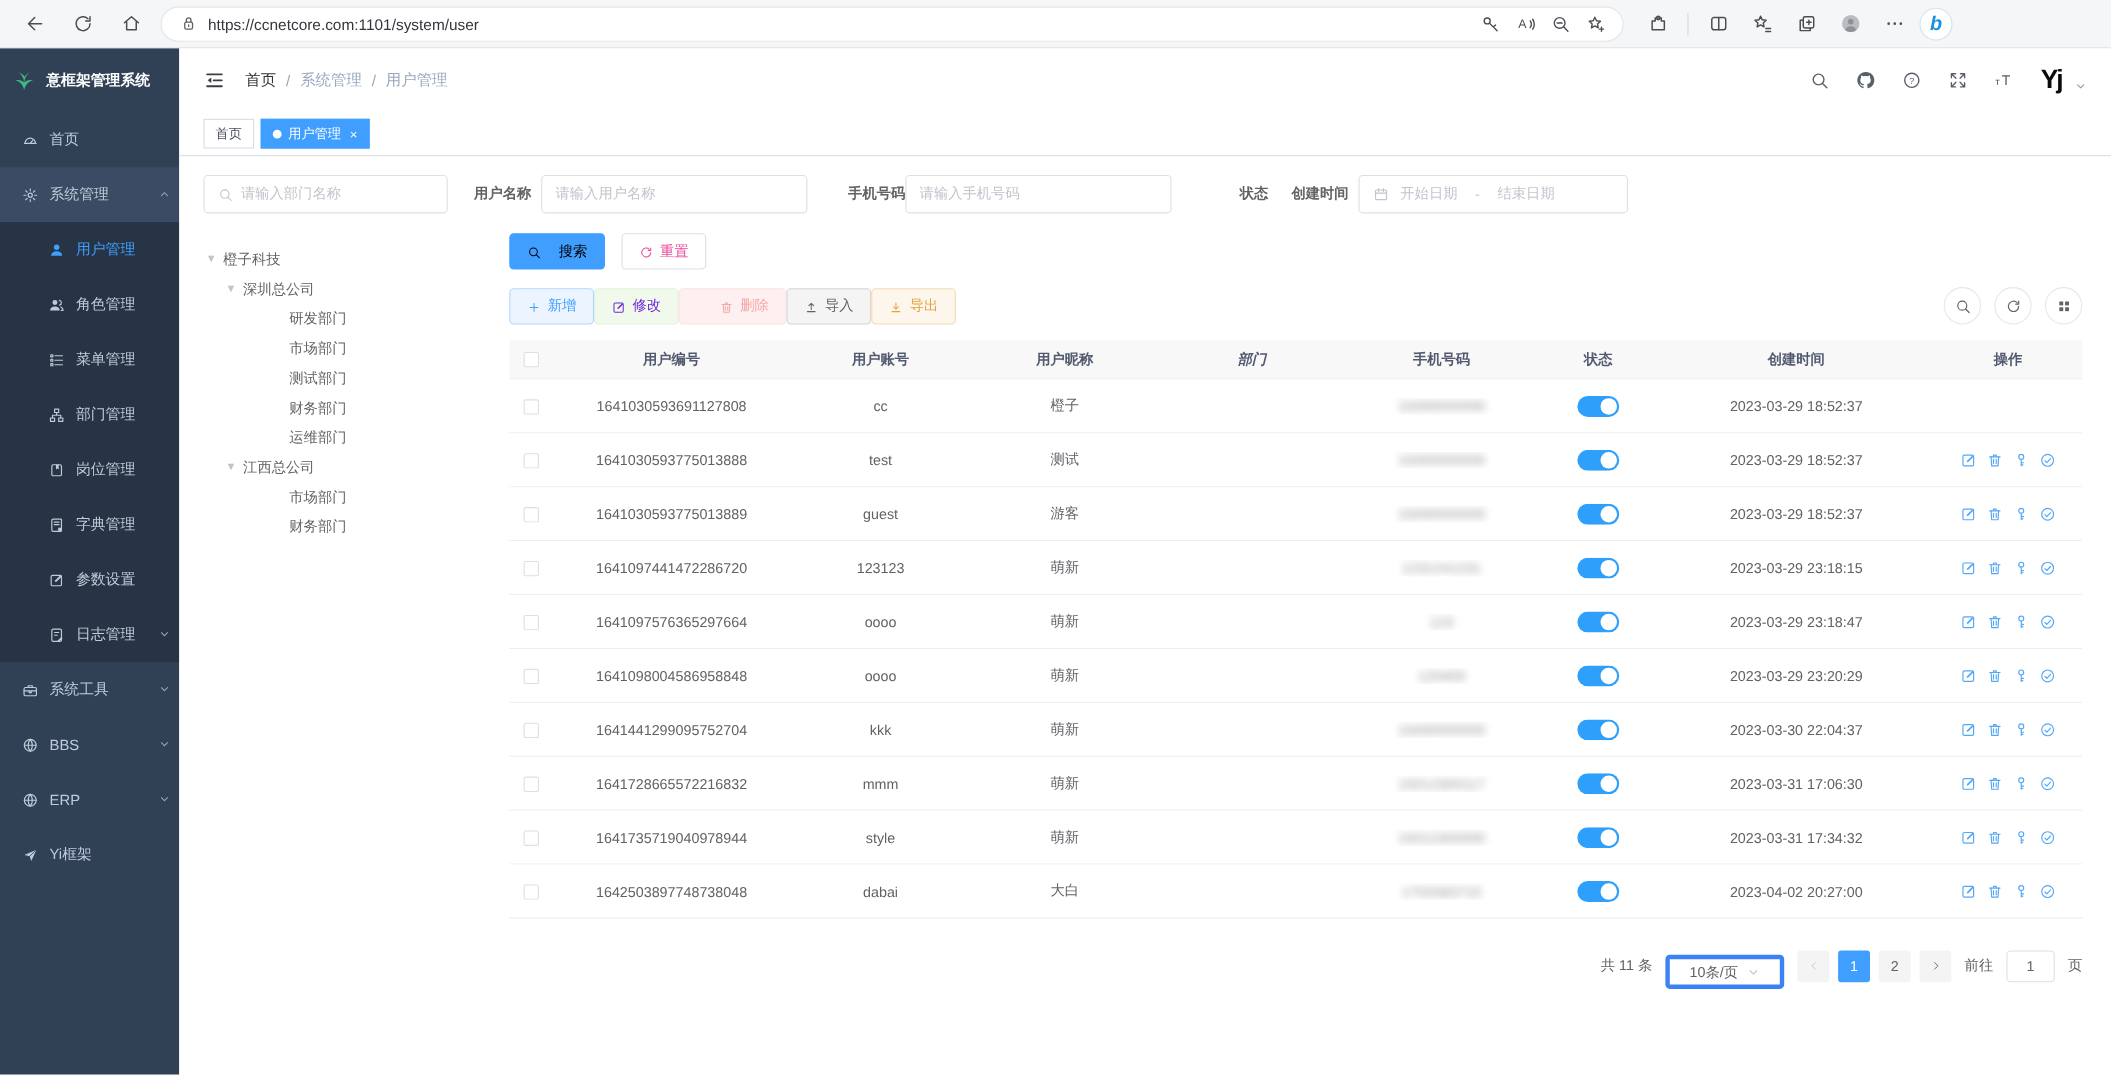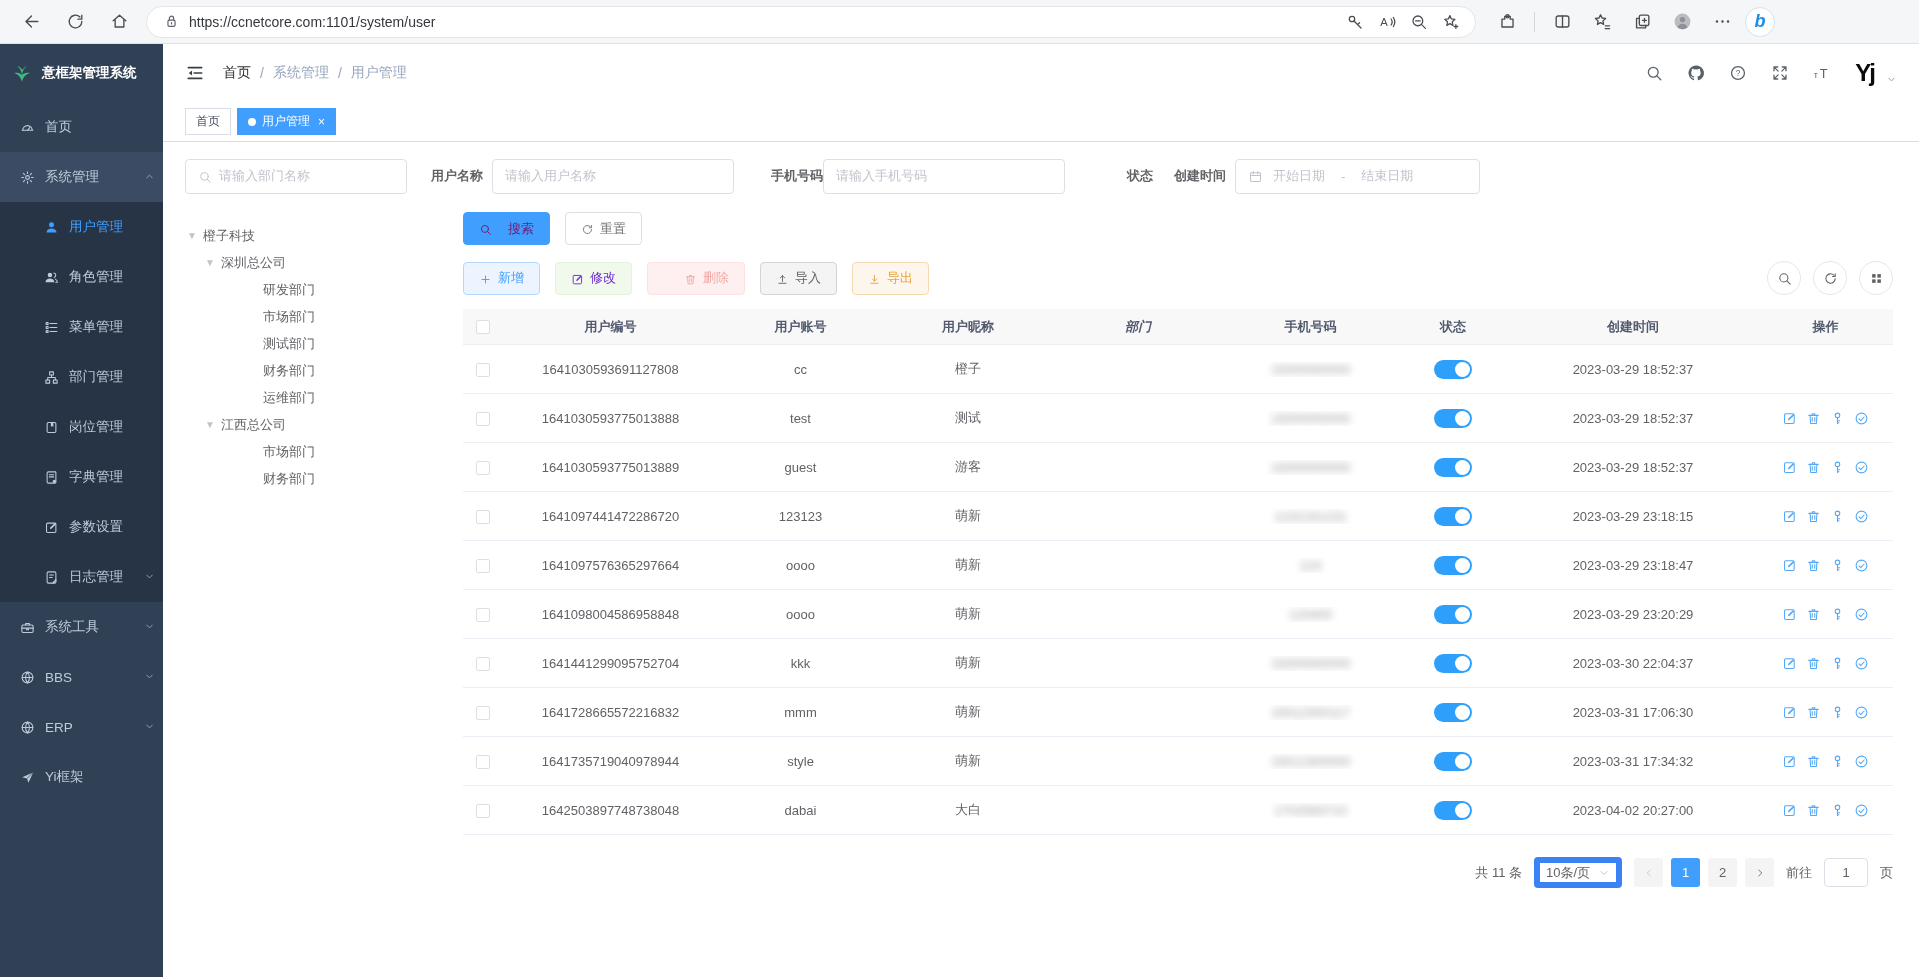--- a/index.html
+++ b/index.html
@@ -77,23 +77,23 @@
   .tree-node { height:27px; display:flex; align-items:center; gap:6px; font-size:13px;
     color:#606266; cursor:pointer; }
   .tree-caret { color:#c0c4cc; font-size:10px; width:10px; }
   .lv0 { padding-left:2px; } .lv1 { padding-left:20px; } .lv2 { padding-left:62px; }
 
   .table-col { flex:1; min-width:0; }
   .btn-row { display:flex; align-items:center; gap:15px; }
   .btn { height:33px; display:inline-flex; align-items:center; gap:6px; padding:0 15px;
     border-radius:4px; font-size:13px; cursor:pointer; border:1px solid transparent; }
   .btn .ic { width:13px; height:13px; }
-  .btn-primary { background:#409EFF; border-color:#409EFF; color:#701a75;gap:16px; }
-  .btn-plain { background:#fff; border-color:#dcdfe6; color:#737373; }
-  .actions-row { display:flex; align-items:center; gap:15px; margin-top:16px; }
+  .btn-primary { background:#409EFF; border-color:#409EFF; color:#000000;gap:16px; }
+  .btn-plain { background:#fff; border-color:#dcdfe6; color:#ec4899; }
+  .actions-row { display:flex; align-items:center; margin-top:16px; }
   .btn-add { background:#ecf5ff; border-color:#b3d8ff; color:#409EFF; }
   .btn-edit { background:#f0f9eb; border-color:#e1f3d8; color:#6d28d9; }
   .btn-del { background:#fef0f0; border-color:#fde2e2; color:#f4a7a7;padding-left:36px; }
   .btn-imp { background:#f4f4f5; border-color:#d3d4d6; color:#606266; }
   .btn-exp { background:#fdf6ec; border-color:#f5dab1; color:#e6a23c; }
   .round-group { margin-left:auto; display:flex; align-items:center; gap:12px; }
   .round-btn { width:34px; height:34px; border-radius:50%; border:1px solid #e4e7f0; background:#fff;
     display:flex; align-items:center; justify-content:center; color:#606266; cursor:pointer; }
   .round-btn .ic { width:15px; height:15px; }
 
@@ -111,22 +111,22 @@
   .toggle { width:38px; height:19px; border-radius:10px; background:#2ea0fb; position:relative;
     display:inline-block; vertical-align:middle; cursor:pointer; }
   .toggle::after { content:""; position:absolute; right:2px; top:2px; width:15px; height:15px;
     border-radius:50%; background:#fff; }
   .ops { display:flex; align-items:center; justify-content:center; gap:9px; color:#54a8f6; }
   .ops .ic { width:15px; height:15px; cursor:pointer; }
 
   
   .pager { width:1430px; margin-top:22px; display:flex; align-items:center; justify-content:flex-end;
     gap:12px; font-size:13px; color:#606266; }
-  .size-sel { width:88px; height:31px; border:6px solid #3b82f6; border-radius:4px; background:#fff;
-    display:flex; align-items:center; justify-content:center; gap:8px; color:#606266; cursor:pointer; }
+  .size-sel { width:108px; height:31px; border:4px solid #3b82f6; border-radius:4px; background:#fff;
+    display:flex; align-items:center; justify-content:center; gap:8px; color:#606266; cursor:pointer;margin-top:11px; }
   .pg-btn { min-width:29px; height:29px; padding:0 4px; border-radius:3px; background:#f4f4f5;
     color:#606266; display:flex; align-items:center; justify-content:center; cursor:pointer; }
   .pg-btn.active { background:#409EFF; color:#fff; }
   .pg-btn .ic { width:12px; height:12px; }
   .pg-btn.prev { color:#c0c4cc; }
   .goto-input { width:44px; height:29px; border:1px solid #dcdfe6; border-radius:4px;
     text-align:center; font-size:13px; color:#606266; background:#fff; }
   .pg-gap { display:flex; align-items:center; gap:8px; }
 </style>
 </head>

